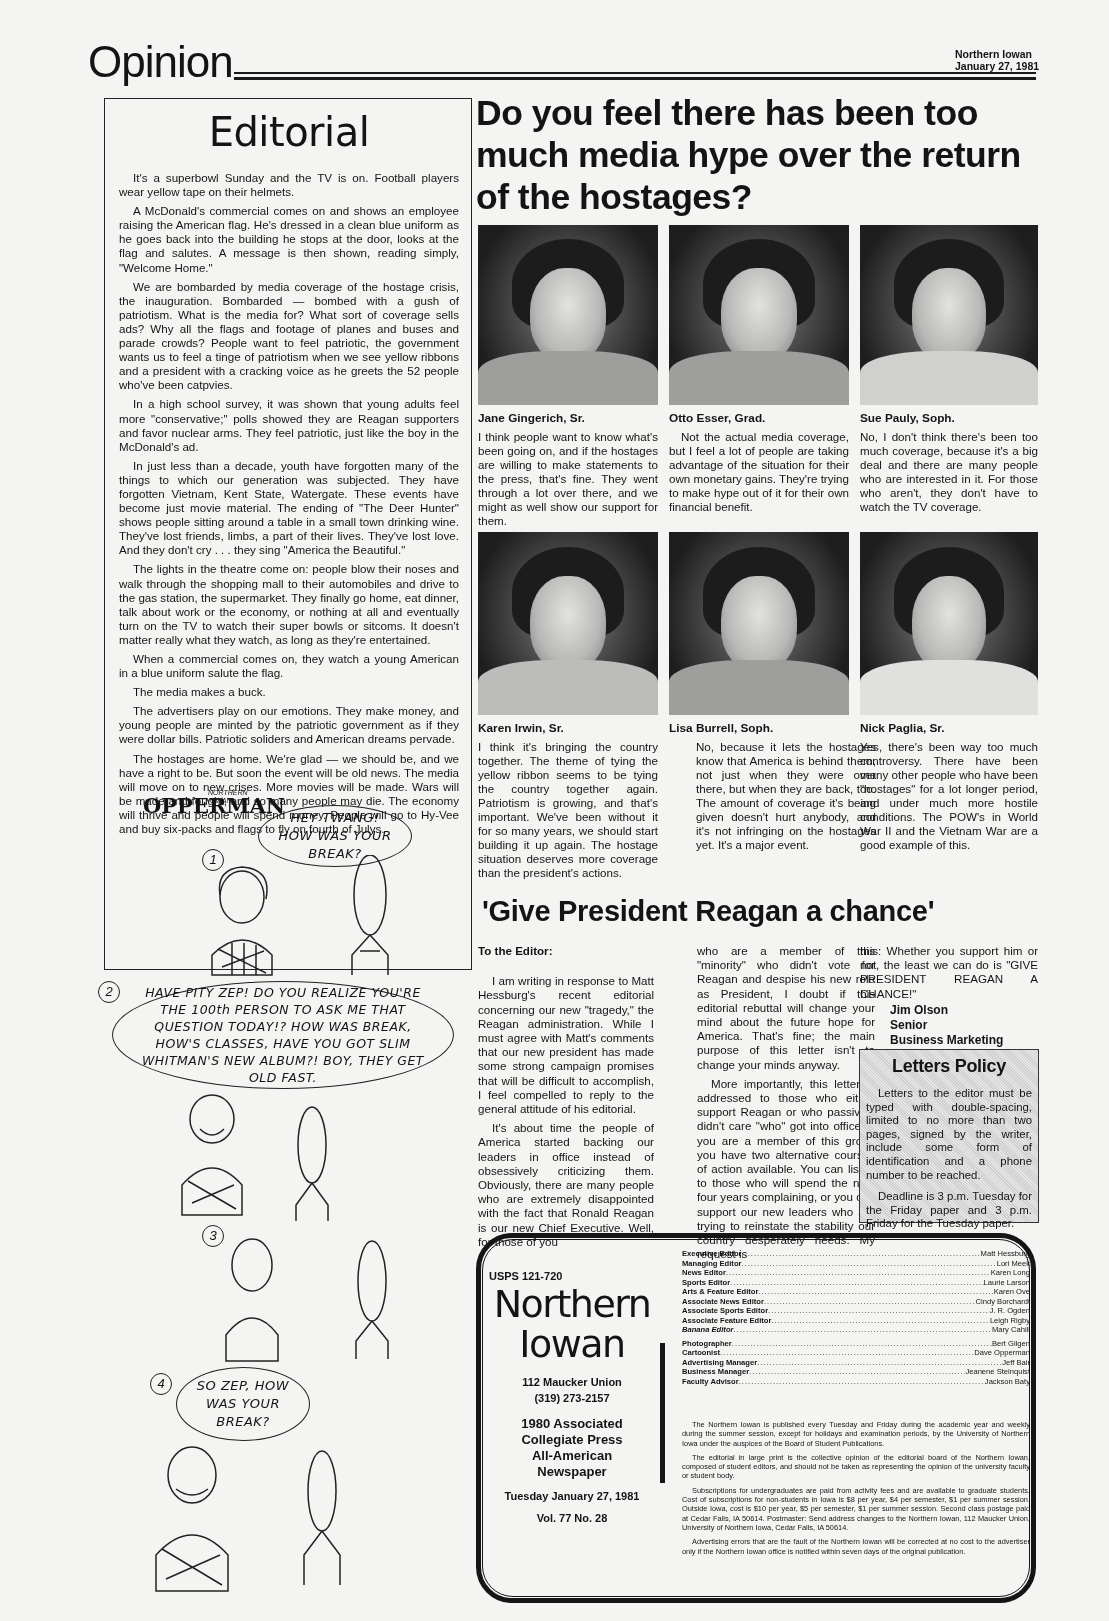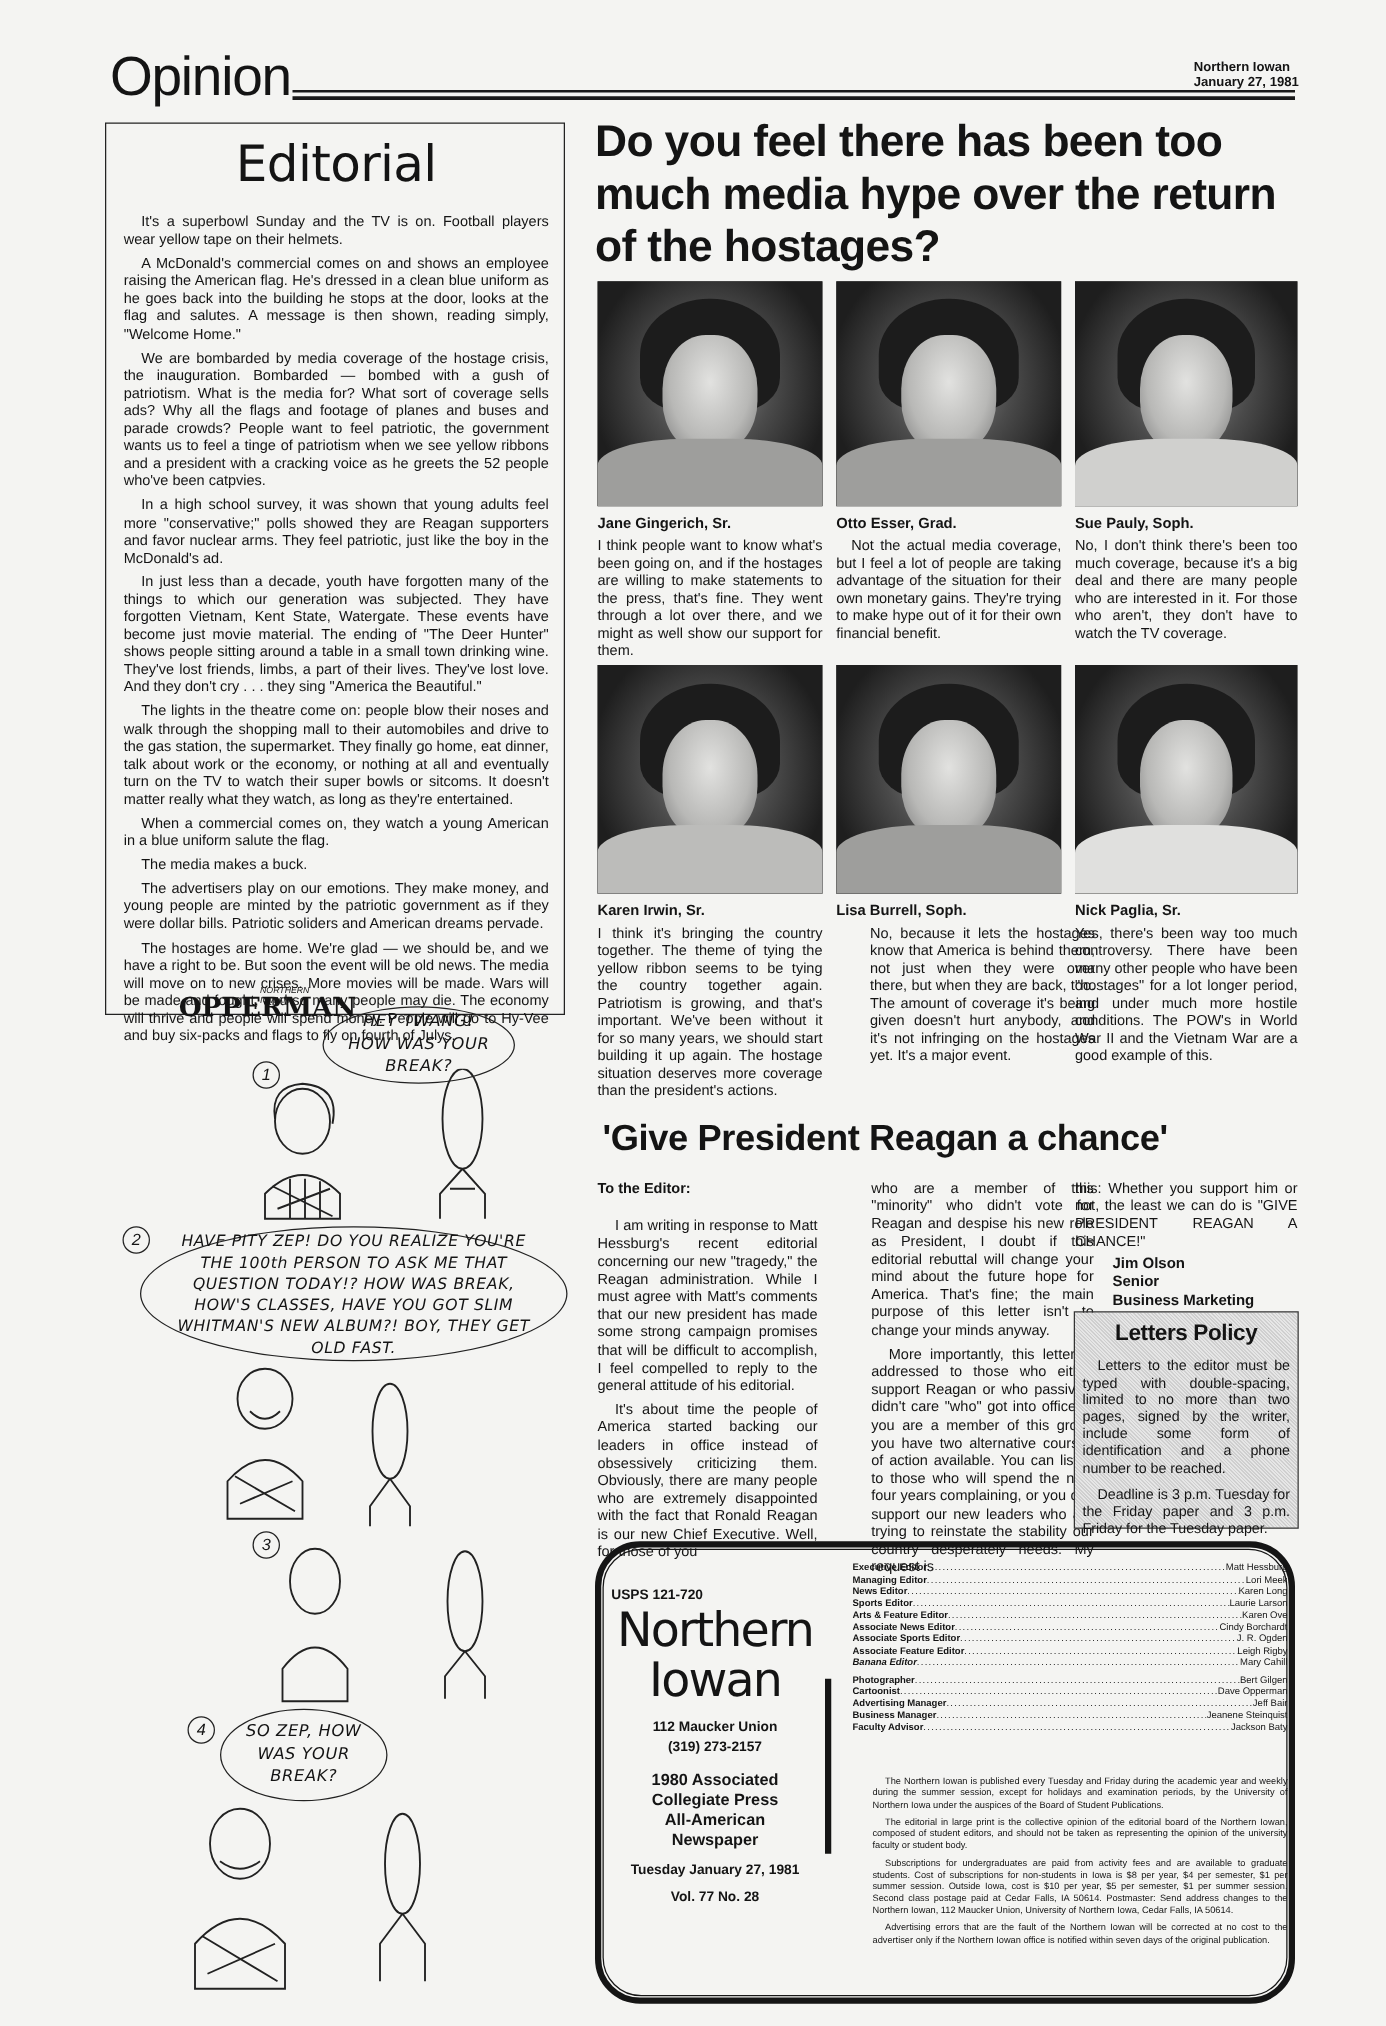--- a/index.html
+++ b/index.html
@@ -8,21 +8,21 @@
     font-family: "Liberation Sans", sans-serif; position: relative; overflow: hidden;
   }
   .abs { position: absolute; }
   
   #section-title { left: 88px; top: 40px; font-size: 44px; font-weight: normal; letter-spacing: -1px; line-height: 1; }
   #head-rule1 { left: 234px; top: 72px; width: 802px; height: 2px; background: #1a1a1a; }
   #head-rule2 { left: 234px; top: 77px; width: 802px; height: 3px; background: #1a1a1a; }
   #paper-meta { left: 955px; top: 48px; font-size: 10.5px; font-weight: bold; line-height: 12px; }
 
   
-  #editorial { left: 84px; top: 98px; width: 368px; height: 714px; border: 1.5px solid #222; padding: 6px 12px 0 14px; }
+  #editorial { left: 104px; top: 98px; width: 368px; height: 872px; border: 1.5px solid #222; padding: 6px 12px 0 14px; }
   #editorial h2 { font-family: "DejaVu Sans", sans-serif; font-weight: normal; font-size: 40px; text-align: center; letter-spacing: -0.5px; margin: 4px 0 16px; }
   #editorial p { font-size: 11.6px; line-height: 14.1px; text-align: justify; text-indent: 14px; margin-bottom: 5px; }
 
   
   #cartoon { left: 92px; top: 785px; width: 368px; height: 815px; }
   .bubble { position: absolute; border: 1.5px solid #222; border-radius: 50%; font-family: "DejaVu Sans", sans-serif; font-style: italic; font-size: 13px; text-align: center; line-height: 18px; display: flex; align-items: center; justify-content: center; padding: 8px 18px; letter-spacing: 0.5px; }
   .panel-num { position: absolute; width: 22px; height: 22px; border: 1.5px solid #222; border-radius: 50%; font-size: 13px; font-style: italic; text-align: center; line-height: 19px; }
   .signature { position: absolute; font-family: "DejaVu Serif", serif; font-weight: bold; font-size: 21px; margin-left: 25px; }
   .figure { position: absolute; }
 
@@ -59,21 +59,21 @@
   .mast-award { font-size: 13px; font-weight: bold; line-height: 16px; }
   #mast-divider { left: 660px; top: 1343px; width: 5px; height: 140px; background: #151515; }
   #staff-list { left: 682px; top: 1249px; width: 348px; font-size: 7.6px; line-height: 9.5px; }
   .staff-row { display: flex; white-space: nowrap; overflow: hidden; }
   .staff-role { flex: 0 0 auto; font-weight: bold; }
   .staff-dots { flex: 1 1 auto; overflow: hidden; }
   .staff-dots::before { content: "................................................................................................................................................"; letter-spacing: 1px; }
   .staff-person { flex: 0 0 auto; }
   .staff-gap { height: 4px; }
   #mast-notes { left: 682px; top: 1420px; width: 348px; font-size: 7.4px; line-height: 9.3px; text-align: justify; }
-  #mast-notes p { text-indent: 10px; margin-bottom: 5px; margin-left: 16px; }
+  #mast-notes p { text-indent: 10px; margin-bottom: 5px; }
 </style>
 </head>
 <body>
 
 <div class="abs" id="section-title">Opinion</div>
 <div class="abs" id="head-rule1"></div>
 <div class="abs" id="head-rule2"></div>
 <div class="abs" id="paper-meta">
   <div>Northern Iowan</div>
   <div>January 27, 1981</div>

